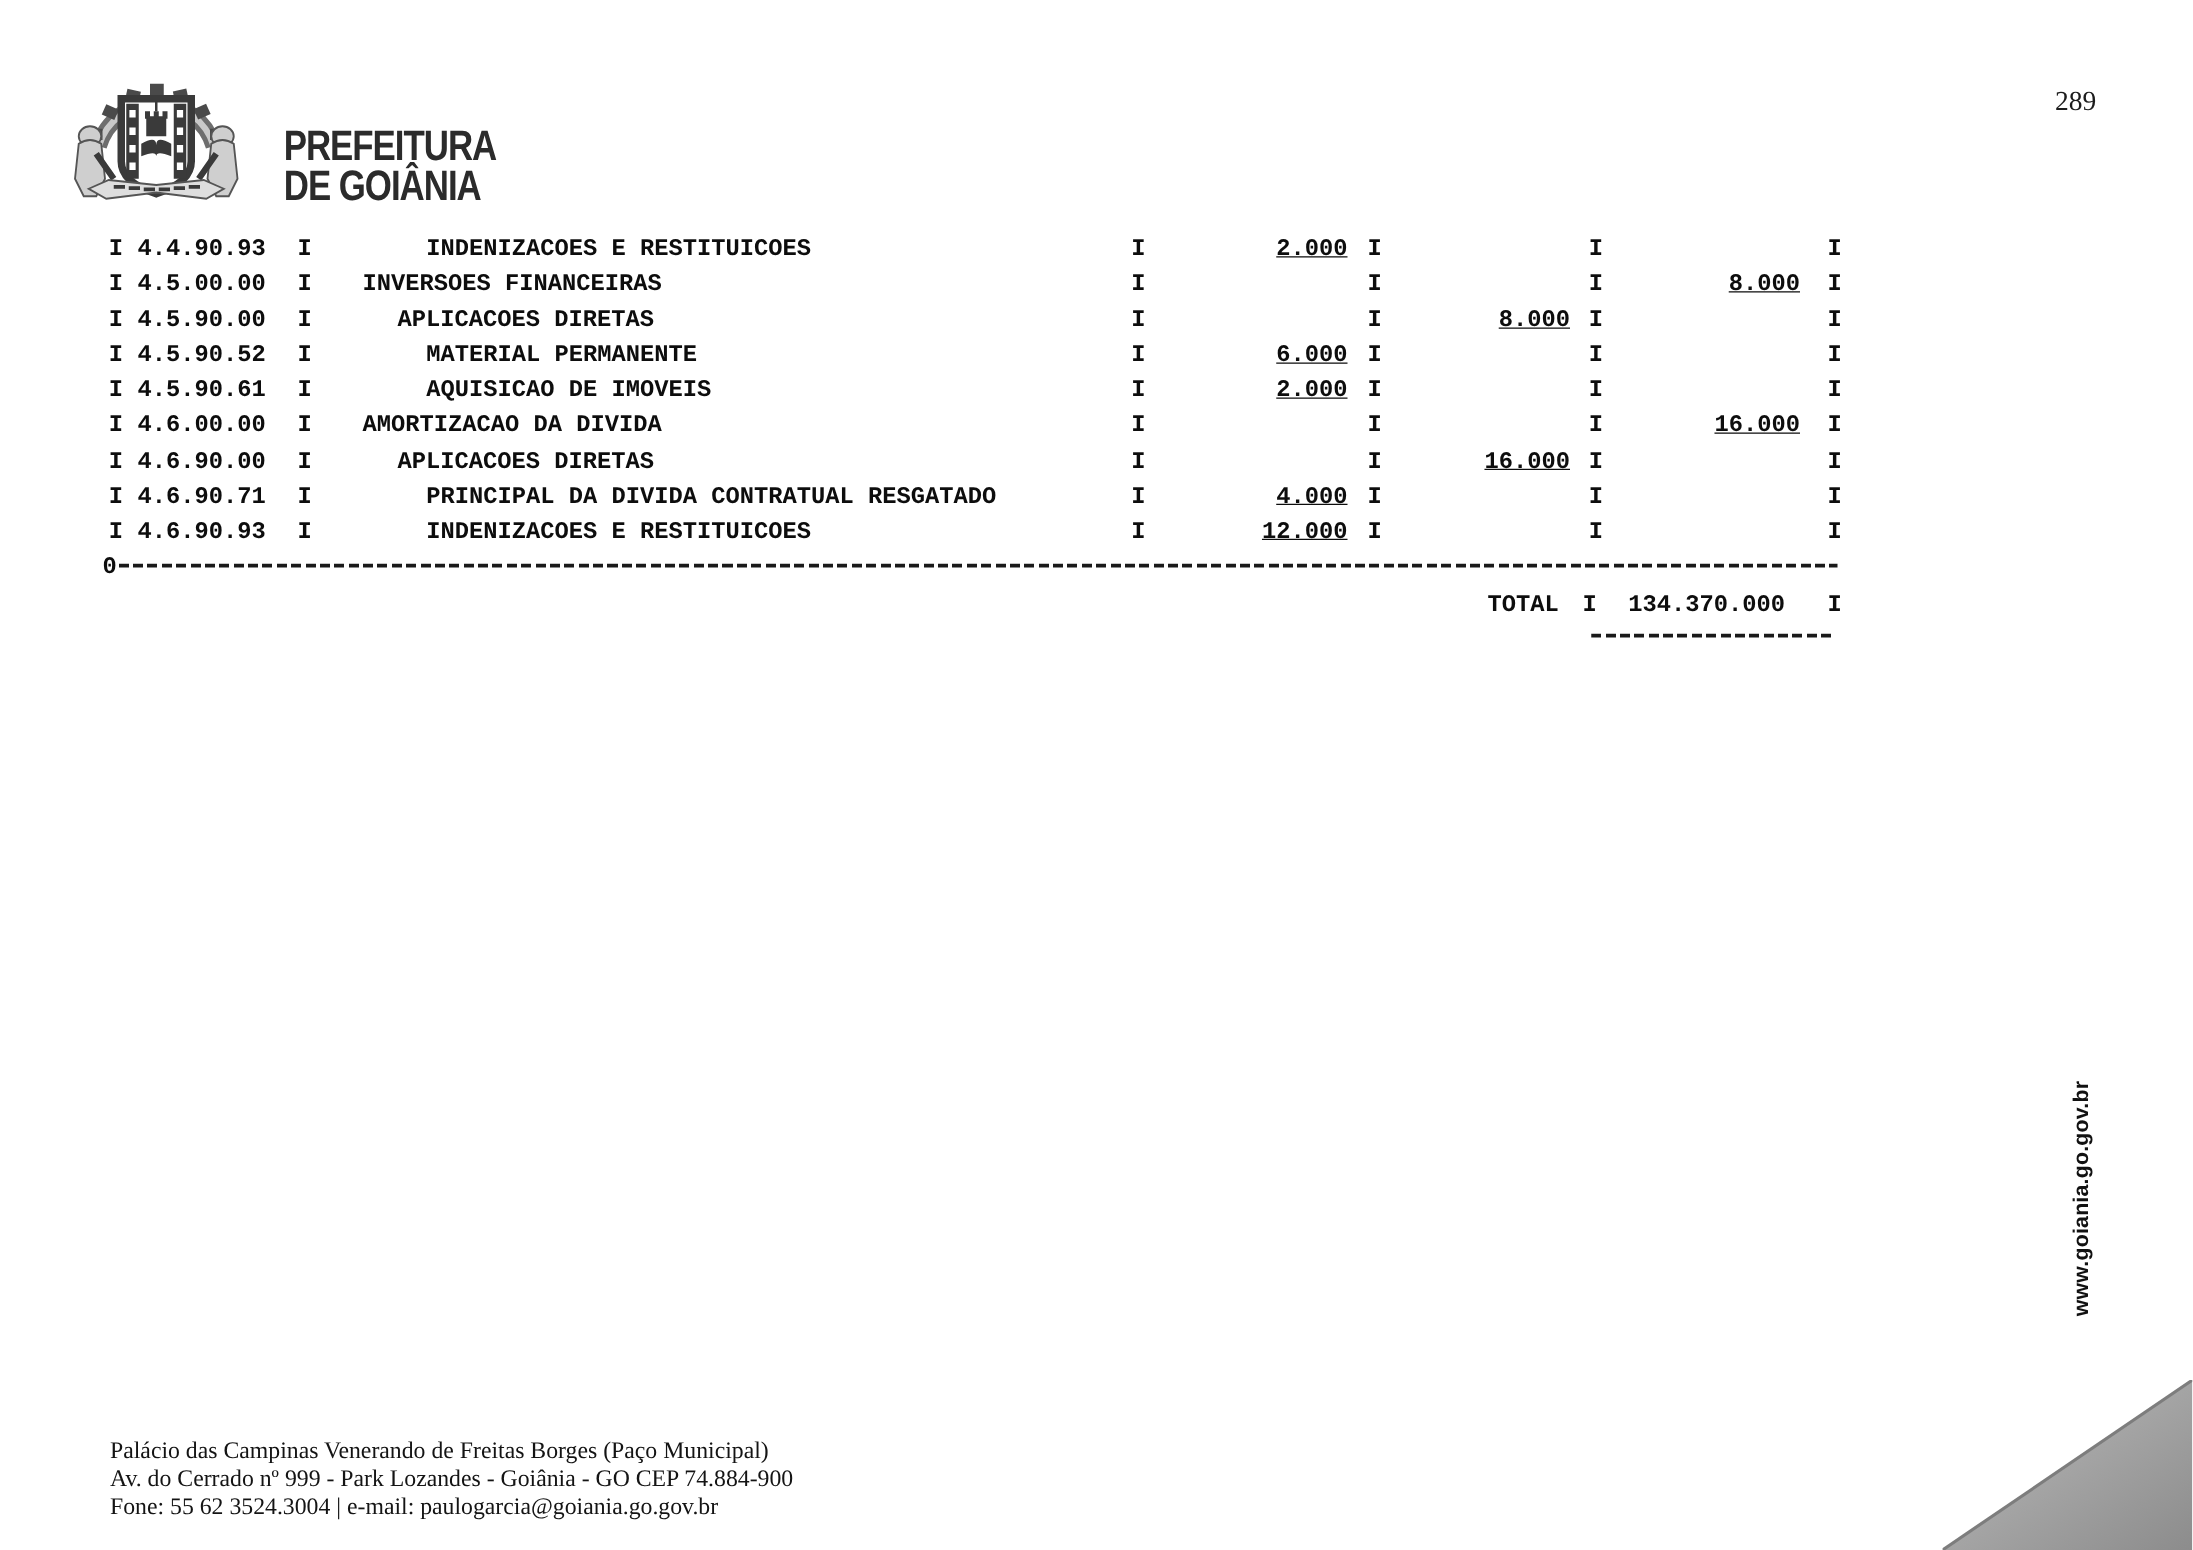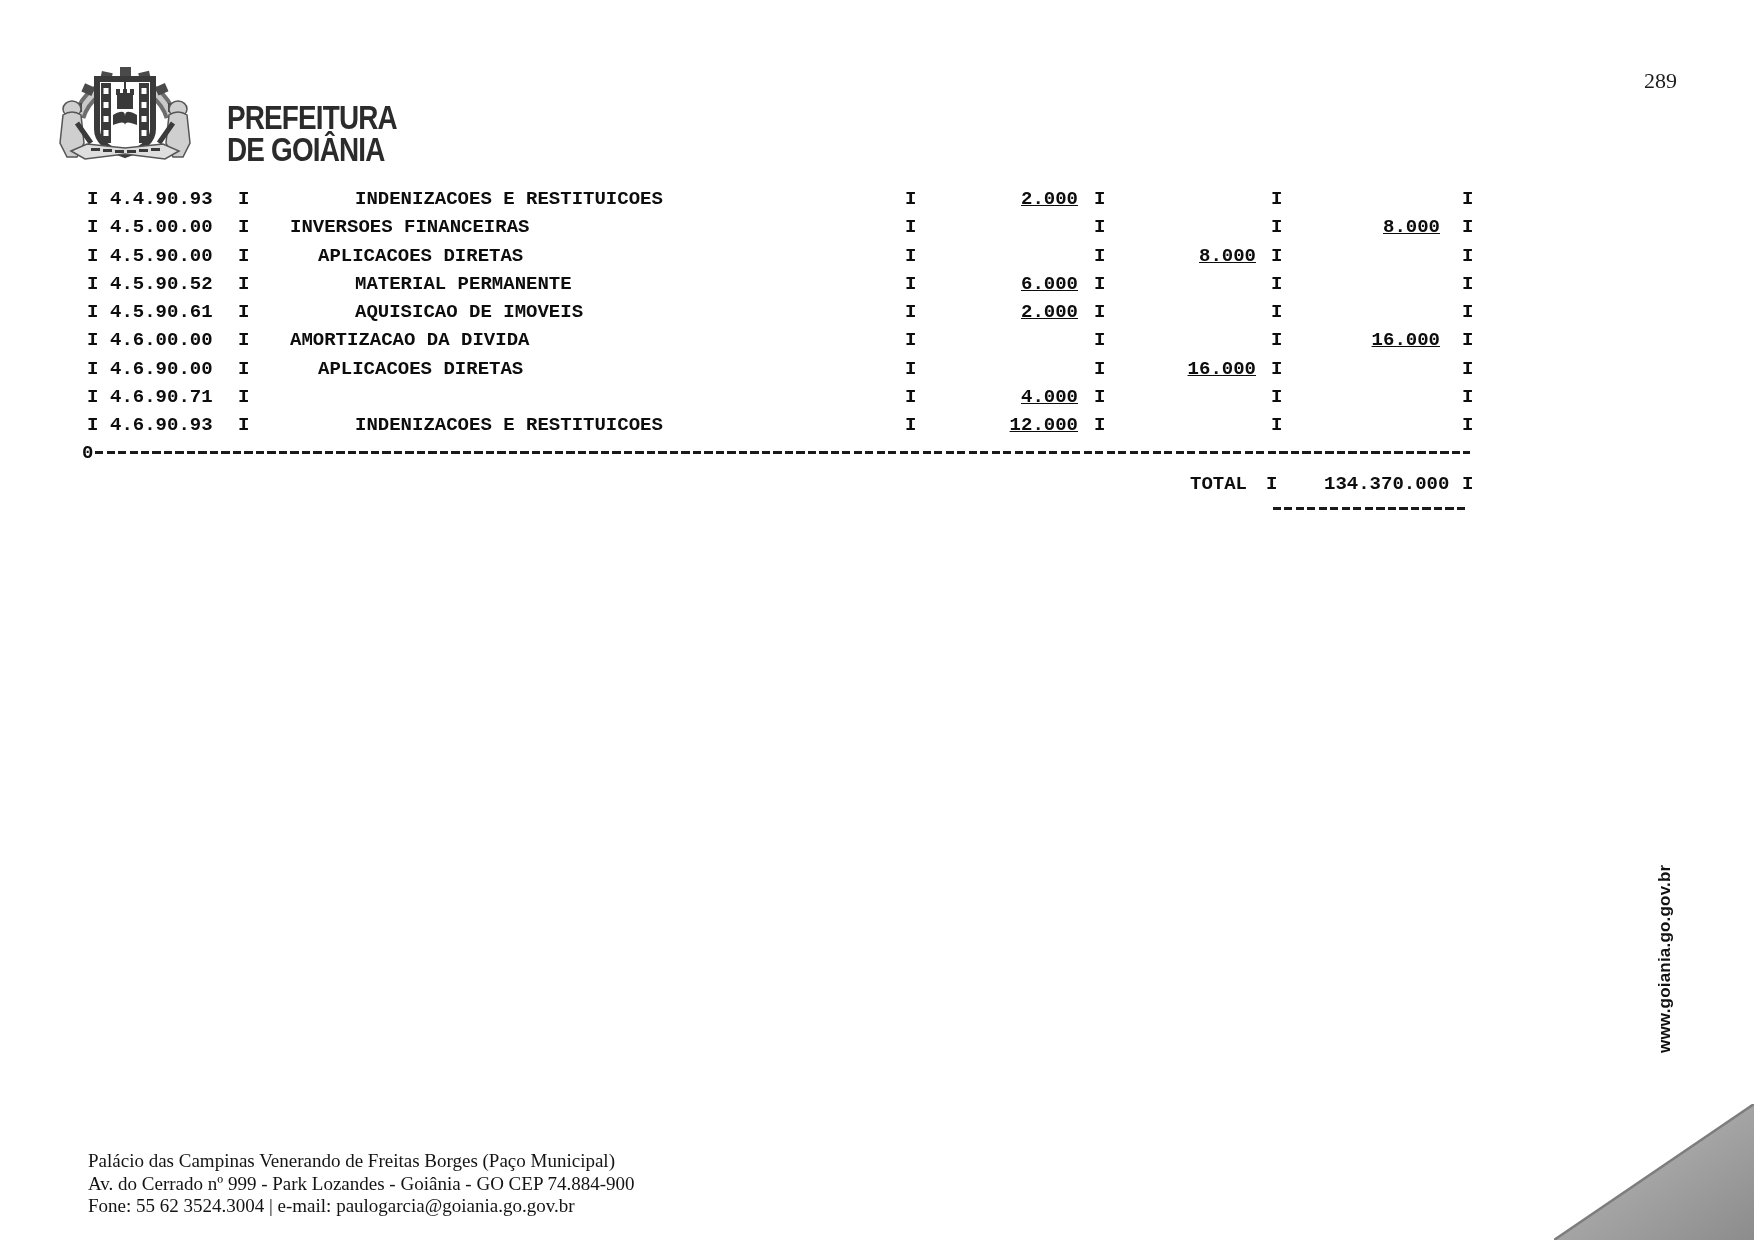--- a/index.html
+++ b/index.html
@@ -25,21 +25,21 @@
     font-family:"Liberation Mono","DejaVu Sans Mono",monospace;
     font-weight:700;font-size:19px;color:#0d0d0d;
   }
   .t-row{position:relative;height:28.3px;line-height:28.3px;}
   .t-row span{position:absolute;white-space:nowrap;}
   .sep-0{left:87px;}
   .code{left:110px;}
   .sep-1{left:238px;}
   .desc{left:290px;}
   .desc.ind-1{left:318px;text-align:right;}
-  .desc.ind-2{left:355px;text-align:right;}
+  .desc.ind-2{left:341px;text-align:right;}
   .sep-2{left:905px;}
   .val{text-align:right;text-decoration:underline;}
   .v1{left:920px;width:158px;}
   .sep-3{left:1094px;}
   .v2{left:1110px;width:146px;}
   .sep-4{left:1271px;}
   .v3{left:1290px;width:150px;}
   .sep-5{left:1462px;}
   
   .rule-row{position:absolute;left:0;top:441px;height:24px;width:1754px;
@@ -50,21 +50,21 @@
     position:absolute;left:95px;top:10px;width:1375px;height:3px;
     background:repeating-linear-gradient(90deg,#1a1a1a 0 8px,transparent 8px 11.5px);
   }
   
   .total-row{position:absolute;left:0;top:470px;height:28px;line-height:28px;width:1754px;
     font-family:"Liberation Mono","DejaVu Sans Mono",monospace;font-weight:700;
     font-size:19px;color:#0d0d0d;padding-left:45px;}
   .total-row span{position:absolute;white-space:nowrap;}
   .total-label{left:1190px;}
   .total-sep-a{left:1266px;}
-  .total-value{left:1324px;width:148px;}
+  .total-value{left:1280px;width:148px;text-align:right;}
   .total-sep-b{left:1462px;}
   .total-underline{
     position:absolute;left:1273px;top:507px;width:194px;height:3px;
     background:repeating-linear-gradient(90deg,#1a1a1a 0 8px,transparent 8px 11.5px);
   }
   
   .site-vertical{
     position:absolute;left:1655px;top:1053px;
     transform:rotate(-90deg);transform-origin:0 0;
     font-family:"Liberation Sans",sans-serif;font-weight:700;
@@ -243,20 +243,21 @@
     <span class="val v2">16.000</span>
     <span class="sep sep-4">I</span>
     <span class="val v3"></span>
     <span class="sep sep-5">I</span>
   </div>
 
   <div class="t-row">
     <span class="sep sep-0">I</span>
     <span class="code">4.6.90.71</span>
     <span class="sep sep-1">I</span>
+    <span class="desc ind-2">PRINCIPAL DA DIVIDA CONTRATUAL RESGATADO</span>
     <span class="sep sep-2">I</span>
     <span class="val v1">4.000</span>
     <span class="sep sep-3">I</span>
     <span class="val v2"></span>
     <span class="sep sep-4">I</span>
     <span class="val v3"></span>
     <span class="sep sep-5">I</span>
   </div>
 
   <div class="t-row">

